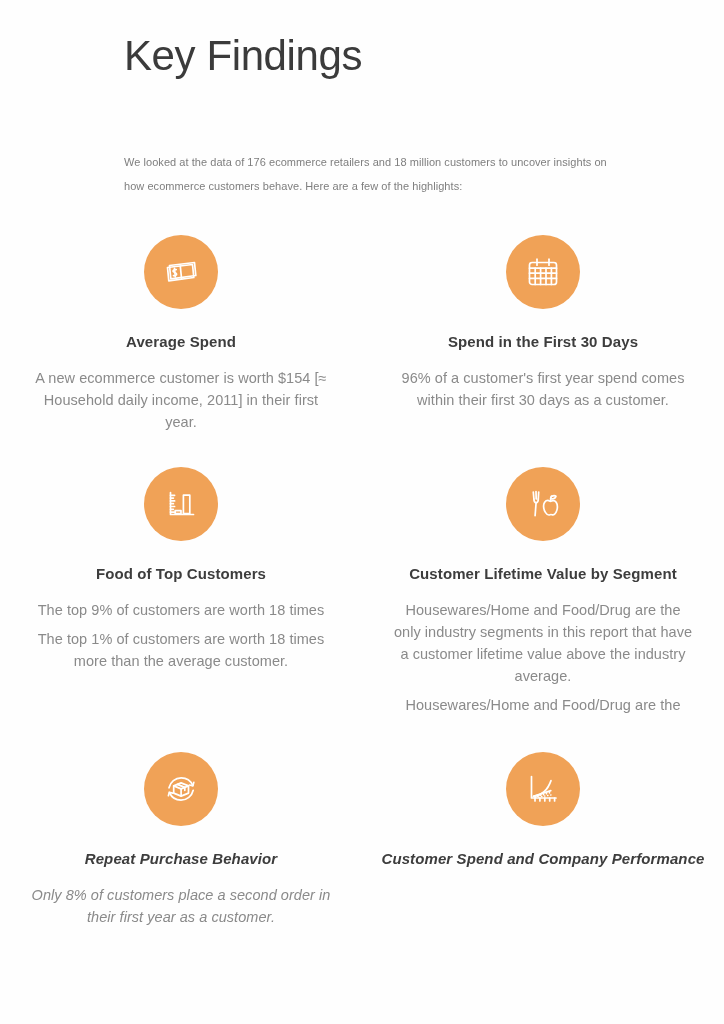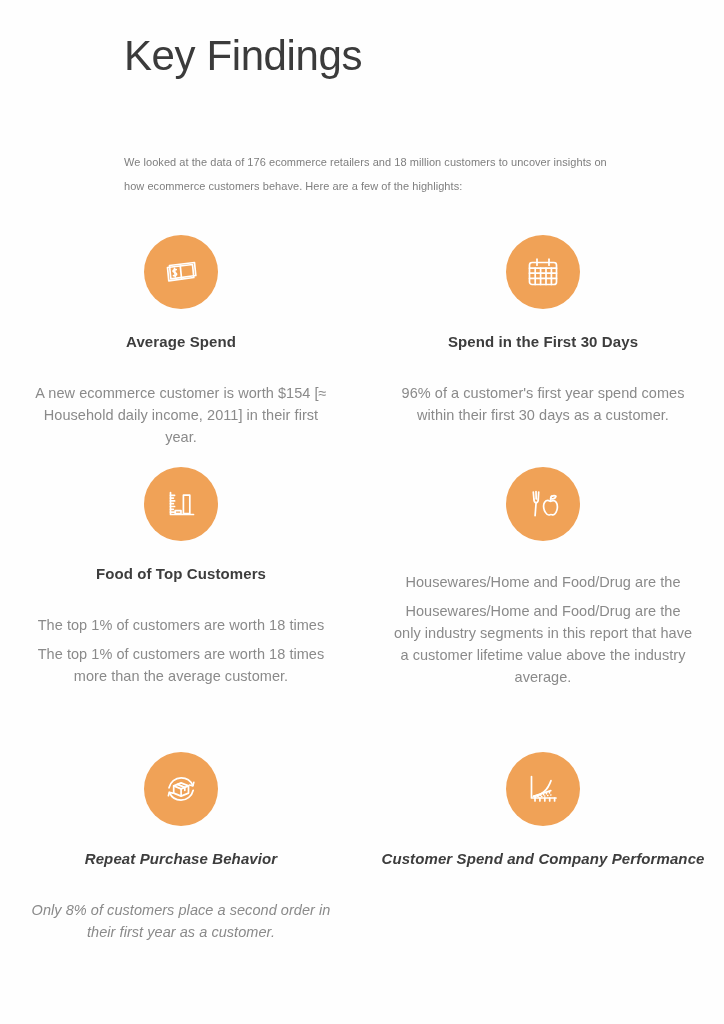--- a/index.html
+++ b/index.html
@@ -116,21 +116,21 @@
     margin-top: 23px;
     font-size: 15px;
     font-weight: 700;
     color: #3d3d3d;
     letter-spacing: 0.1px;
     line-height: 20px;
     white-space: nowrap;
   }
 
   .card-body {
-    margin-top: 30px;
+    margin-top: 15px;
     font-size: 14.5px;
     font-weight: 400;
     line-height: 22px;
     color: #8a8a8a;
     letter-spacing: 0.05px;
     max-width: 300px;
   }
 
   .card-body + .card-body {
     margin-top: 7px;
@@ -201,43 +201,44 @@
             <path d="M10.5 23.5 L14.6 23.5"></path>
             <path d="M10.5 26.3 L13.4 26.3"></path>
             <path d="M10.5 29.1 L14.6 29.1"></path>
 
             <rect x="15.2" y="27.6" width="5.8" height="3.1"></rect>
 
             <rect x="23.4" y="12.2" width="6.4" height="18.5"></rect>
           </svg>
         </div>
         <div class="card-title">Food of Top Customers</div>
-        <p class="card-body">The top 1% of customers are worth 18 times</p>
+        <p class="card-body">The top 9% of customers are worth 18 times</p>
         <p class="card-body">The top 1% of customers are worth 18 times more than the average customer.</p>
       </div>
 
       <div class="card">
         <div class="icon-circle">
           <svg viewBox="0 0 42 42">
 
             <path d="M11.3 9.0 L11.9 16.0"></path>
             <path d="M14.0 8.6 L14.2 16.0"></path>
             <path d="M16.7 9.0 L16.3 16.0"></path>
 
             <path d="M11.9 16.0 C11.9 18.6 13.0 19.7 14.1 19.8 C15.2 19.7 16.3 18.6 16.3 16.0"></path>
             <path d="M14.1 19.8 L13.1 32.6"></path>
 
             <path d="M25.9 17.4 C23.2 17.4 21.4 20.0 21.6 23.6 C21.8 27.9 24.5 32.0 26.8 32.0 C27.8 32.0 28.3 31.5 29.0 31.5 C29.7 31.5 30.2 32.0 31.1 31.9 C33.2 31.7 35.3 28.0 35.4 24.0 C35.5 20.2 33.5 17.4 31.0 17.6 C29.9 17.7 29.3 18.3 28.5 18.3 C27.7 18.3 27.1 17.4 25.9 17.4 Z"></path>
 
             <path d="M28.6 17.6 C28.4 15.8 28.7 14.3 29.4 13.2"></path>
             <path d="M29.4 13.6 C31.2 12.6 33.0 12.6 34.0 13.2 C33.3 15.0 31.5 16.1 29.7 15.8"></path>
           </svg>
         </div>
+        <div class="card-title">Customer Lifetime Value by Segment</div>
+        <p class="card-body">Housewares/Home and Food/Drug are the only industry segments in this report that have a customer lifetime value above the industry average.</p>
         <p class="card-body">Housewares/Home and Food/Drug are the</p>
-        <p class="card-body">Housewares/Home and Food/Drug are the only industry segments in this report that have a customer lifetime value above the industry average.</p>
       </div>
     </div>
 
     <div class="row row-3">
 
       <div class="card">
         <div class="icon-circle">
           <svg viewBox="0 0 42 42">
 
             <path d="M9.0 19.8 C10.3 14.0 15.3 9.9 21.2 9.9 C26.3 9.9 30.8 13.0 32.7 17.4"></path>

